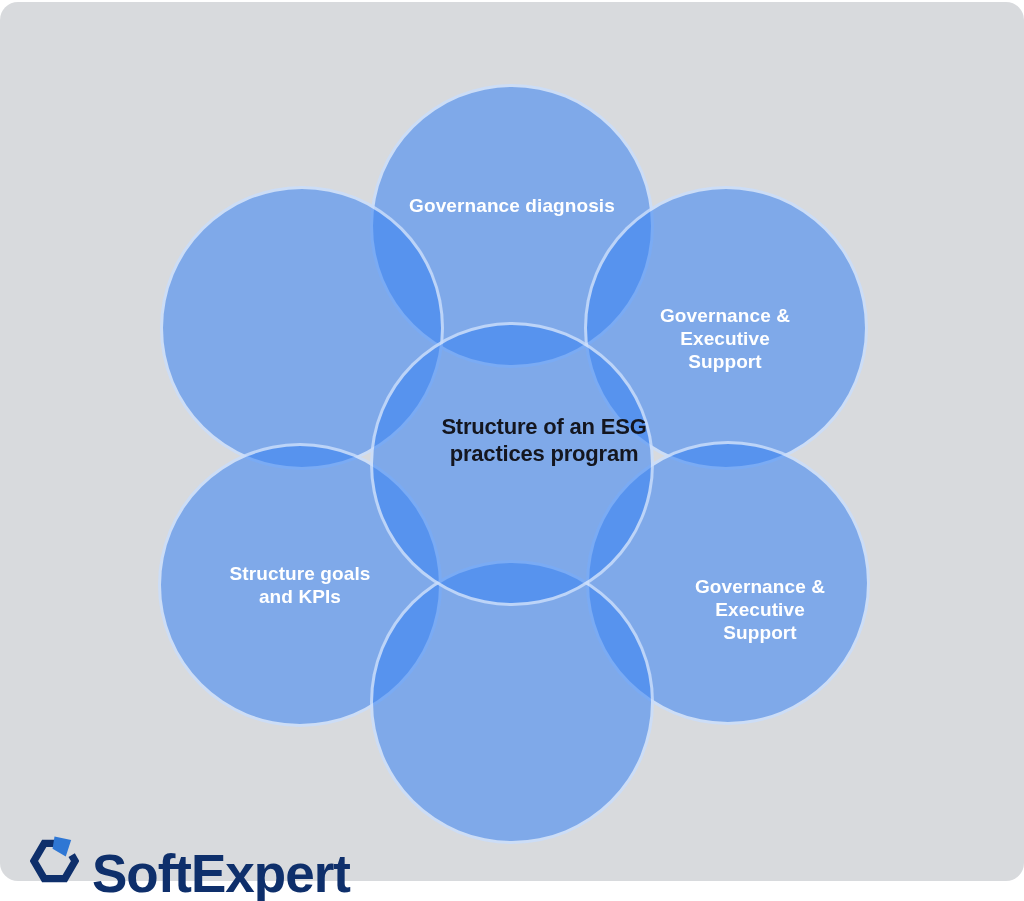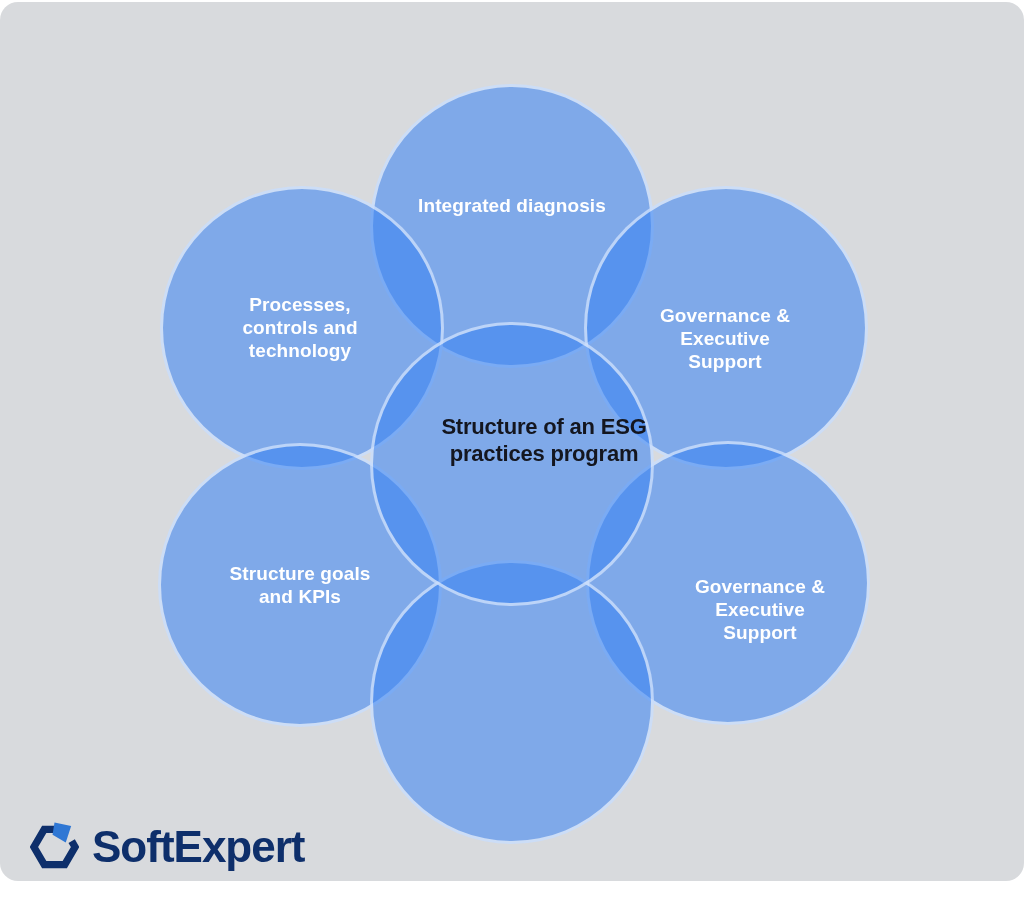--- a/index.html
+++ b/index.html
@@ -88,45 +88,43 @@
     align-items: center;
     gap: 13px;
   }
   .brand-icon {
     width: 49px;
     height: 54px;
     display: block;
   }
   .brand-name {
     color: var(--logo-navy, #0e2f6b);
-    font-size: 44px;
+    font-size: 53px;
     font-weight: 700;
     letter-spacing: -1px;
     line-height: 54px;
+    margin-top: 27px;
   }
 </style>
 </head>
 <body>
 
 <div class="page">
   <div class="canvas">
     <div class="diagram">
 
       <div class="circle c-top"></div>
       <div class="circle c-top-left"></div>
       <div class="circle c-top-right"></div>
       <div class="circle c-bottom-left"></div>
       <div class="circle c-bottom-right"></div>
       <div class="circle c-bottom"></div>
       <div class="circle c-center"></div>
 
-      <div class="label l-materiality">Integrated diagnosis</div>
-      <div class="label l-processes">Processes,
-controls and
-technology</div>
+      <div class="label l-materiality">Governance diagnosis</div>
       <div class="label l-gov-top">Governance &amp;
 Executive
 Support</div>
       <div class="label l-integrated">Structure goals
 and KPIs</div>
       <div class="label l-gov-bottom">Governance &amp;
 Executive
 Support</div>
 
       <div class="center-title">Structure of an ESG

